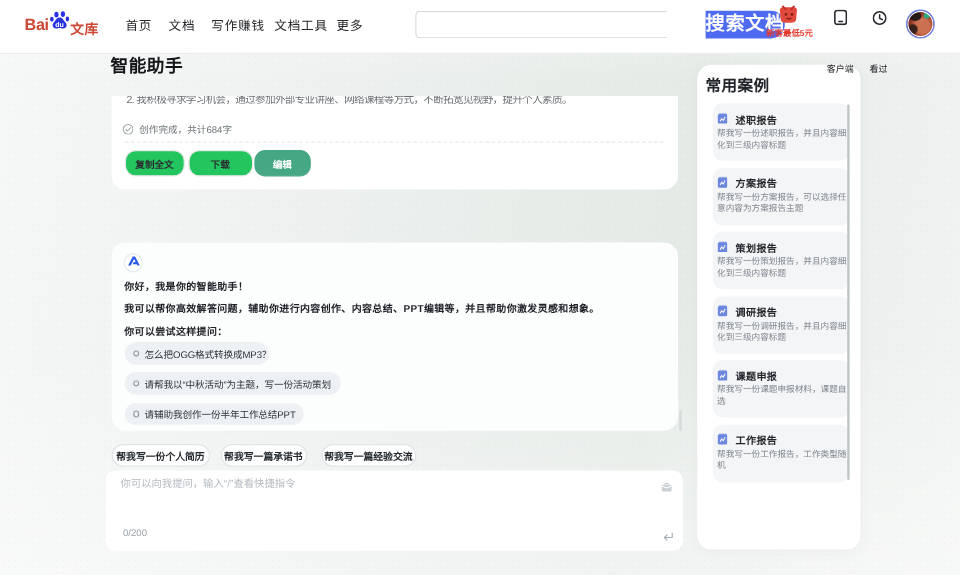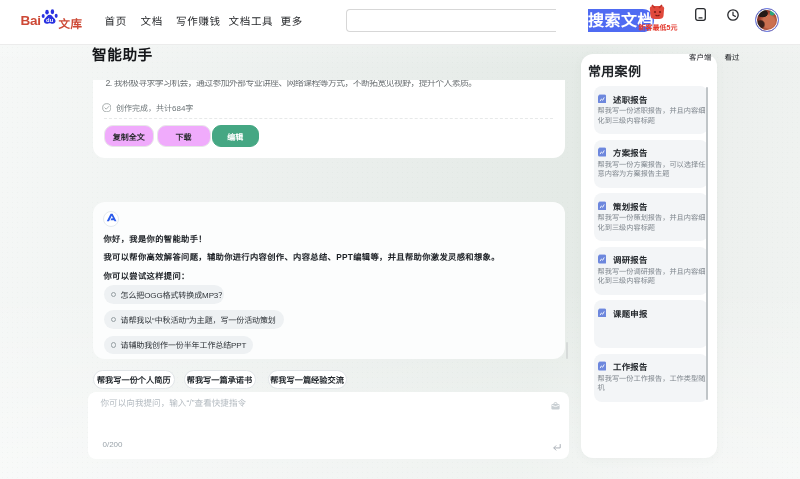--- a/index.html
+++ b/index.html
@@ -35,21 +35,21 @@
   
   .ptitle { left:92px; top:43px; font-size:14.7px; font-weight:bold; color:#141619; letter-spacing:0.5px; }
 
   
   .hist { left:92.5px; top:79.8px; width:472.5px; height:78.2px; background:#fff; border-radius:0 0 12px 12px; overflow:hidden; }
   .hist .cuttxt { position:absolute; left:13px; top:-2.8px; font-size:8.8px; letter-spacing:-0.55px; color:#6b7073; line-height:12px; white-space:nowrap; }
   .hist .ckrow { position:absolute; left:9px; top:22.5px; height:10px; display:flex; align-items:center; }
   .hist .ckrow svg { margin-right:5px; }
   .hist .ckrow span { font-size:8px; color:#6d7578; }
   .hist .dash { position:absolute; left:11.5px; top:38.5px; width:449px; border-top:1px dashed #e7e9e9; }
-  .hist .btn { position:absolute; top:45.7px; height:21.5px; border-radius:9px; background:#f0abfc; border:1px solid #e7e8e8; font-size:8px; font-weight:bold; color:#2a2d30; display:flex; align-items:center; justify-content:center; }
+  .hist .btn { position:absolute; top:45.7px; height:21.5px; border-radius:9px; background:#22c55e; border:1px solid #e7e8e8; font-size:8px; font-weight:bold; color:#2a2d30; display:flex; align-items:center; justify-content:center; }
   .hist .b1 { left:11px; width:50.5px; }
   .hist .b2 { left:64px; width:54px; }
   .hist .b3 { left:119px; width:47.5px; background:#45a783; border-color:#45a783; color:#fff; }
 
   
   .divid { left:92.5px; top:178.5px; width:472.5px; height:10px; display:flex; align-items:center; justify-content:flex-end;margin-top:35px; }
   .divid .ln { width:38px; height:1px; background:linear-gradient(90deg, rgba(205,215,212,0), #cdd7d4 60%, #cdd7d4); }
   .divid .ln:last-child { transform:scaleX(-1); }
   .divid .tx { font-size:7.5px; letter-spacing:0.5px; color:#93a0a0; margin:0 12px; }
 
@@ -248,20 +248,21 @@
   </div>
   <div class="scard" style="top:246.5px;">
     <div class="row">
         <svg width="8.5" height="9.5" viewBox="0 0 9 10">
           <rect x="1" y="0" width="7" height="2" rx="1" fill="#b9c6ef"></rect>
           <rect x="0" y="1" width="9" height="9" rx="1.6" fill="#6d87dd"></rect>
           <path d="M2.2 7.5 L3.6 5.2 L5 6.6 L6.6 3.6" stroke="#fff" stroke-width="0.9" fill="none"></path>
         </svg>
         <b>课题申报</b>
       </div>
+    <div class="d">帮我写一份课题申报材料，课题自<br>选</div>
   </div>
   <div class="scard" style="top:300px;">
     <div class="row">
         <svg width="8.5" height="9.5" viewBox="0 0 9 10">
           <rect x="1" y="0" width="7" height="2" rx="1" fill="#b9c6ef"></rect>
           <rect x="0" y="1" width="9" height="9" rx="1.6" fill="#6d87dd"></rect>
           <path d="M2.2 7.5 L3.6 5.2 L5 6.6 L6.6 3.6" stroke="#fff" stroke-width="0.9" fill="none"></path>
         </svg>
         <b>工作报告</b>
       </div>

